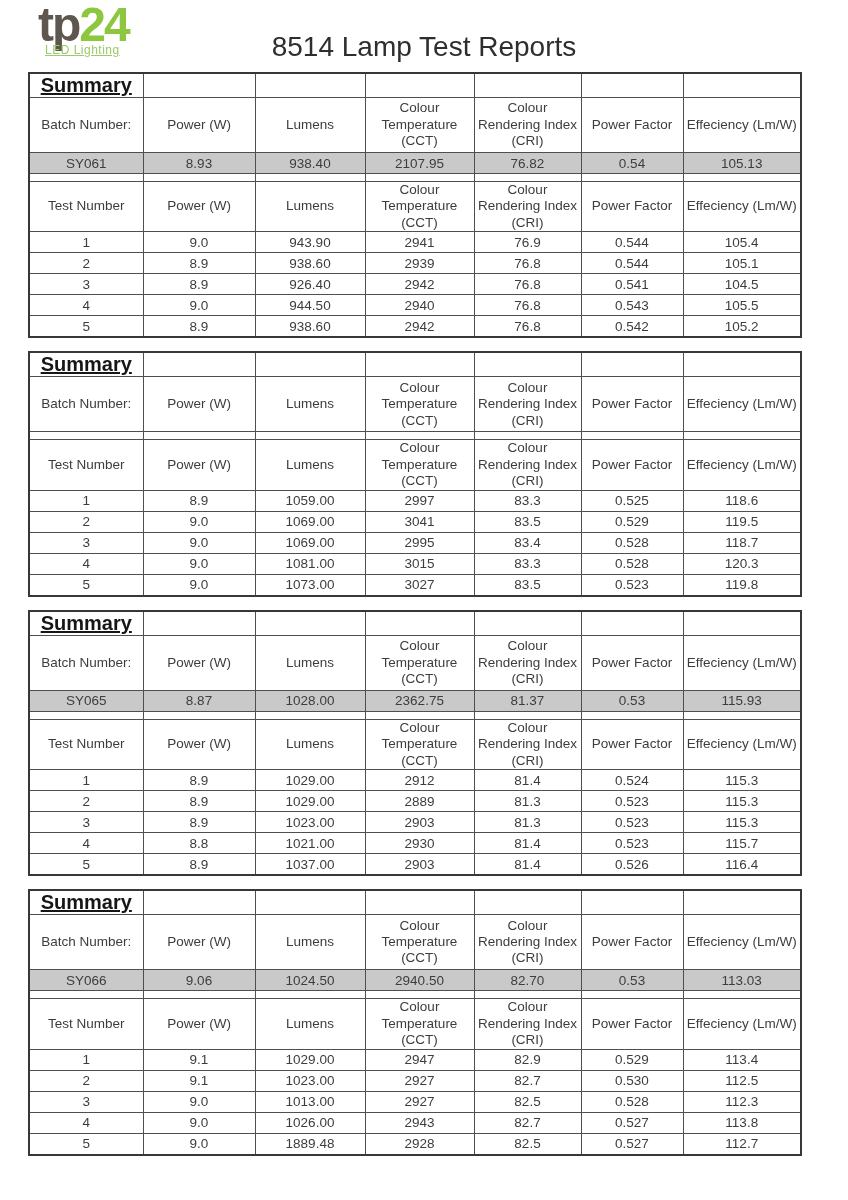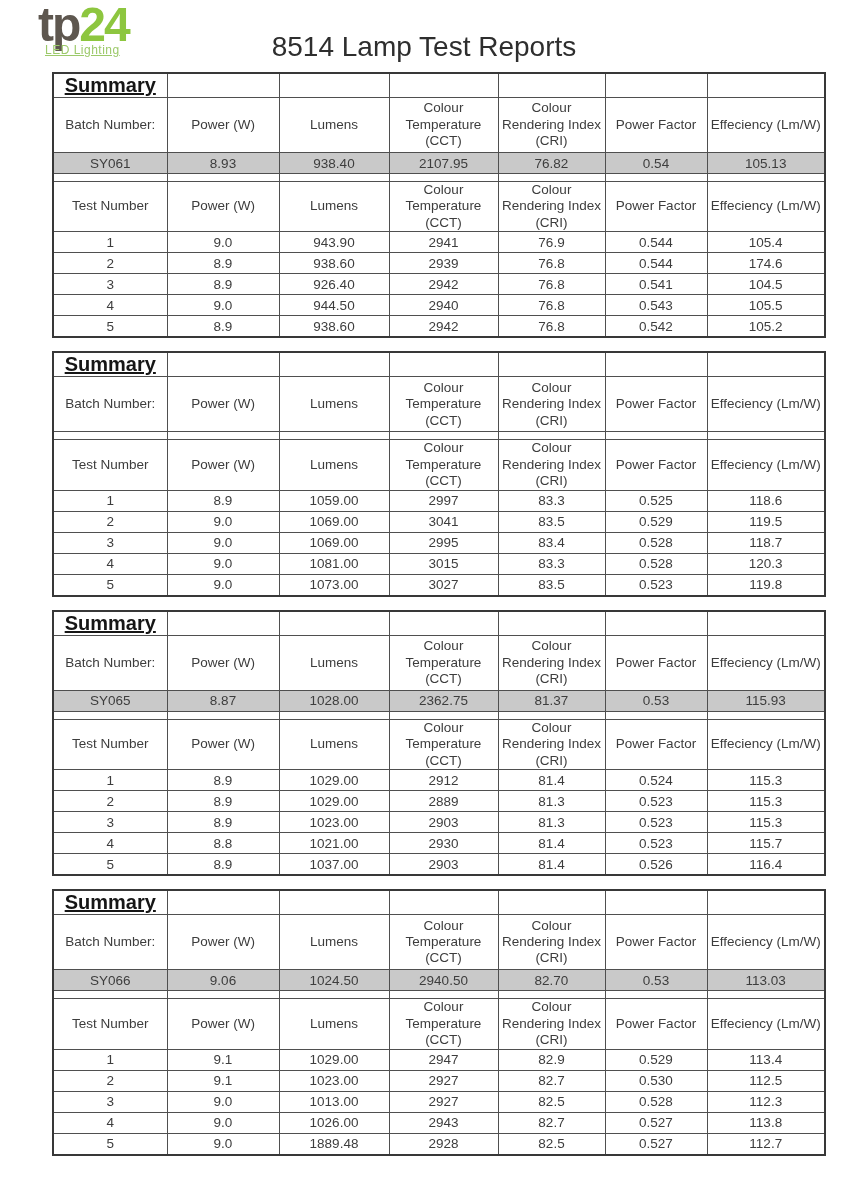--- a/index.html
+++ b/index.html
@@ -9,21 +9,21 @@
   }
   
   .logo{position:absolute;left:38px;top:2px;}
   .logo-word{font-weight:700;font-size:48px;line-height:46px;letter-spacing:-2px;}
   .logo-tp{color:var(--logo-tp,#5e574f);}
   .logo-24{color:var(--logo-24,#8dc63f);}
   .logo-sub{font-size:12px;color:var(--logo-sub,#9cc96a);text-align:center;margin-top:-5px;padding-right:2px;letter-spacing:.5px;text-decoration:underline;}
   
   .title{position:absolute;top:31px;left:0;right:0;text-align:center;font-size:28px;color:#2e2e2e;}
   
-  #sections{position:absolute;top:72px;left:52px;}
+  #sections{position:absolute;top:72px;left:28px;}
   table.report-table{border-collapse:collapse;table-layout:fixed;margin-bottom:13px;border:2px solid #383838;}
   table.report-table td{
     border:1px solid #4f4f4f;text-align:center;vertical-align:middle;
     font-size:13.5px;padding:0 2px;overflow:hidden;color:#3d3d3d;
   }
   tr.summary-row td{height:22px;}
   td.summary-cell{text-align:left;padding-left:3px;}
   .summary-text{font-weight:700;font-size:20px;color:#161616;text-decoration:underline;text-decoration-thickness:2px;letter-spacing:0;}
   tr.batch-header-row td{height:54px;line-height:1.22;}
   tr.test-header-row td{height:46px;line-height:1.22;}
@@ -108,21 +108,21 @@
             <td>0.544</td>
             <td>105.4</td>
           </tr>
           <tr class="value-row test-row">
             <td>2</td>
             <td>8.9</td>
             <td>938.60</td>
             <td>2939</td>
             <td>76.8</td>
             <td>0.544</td>
-            <td>174.6</td>
+            <td>105.1</td>
           </tr>
           <tr class="value-row test-row">
             <td>3</td>
             <td>8.9</td>
             <td>926.40</td>
             <td>2942</td>
             <td>76.8</td>
             <td>0.541</td>
             <td>104.5</td>
           </tr>

